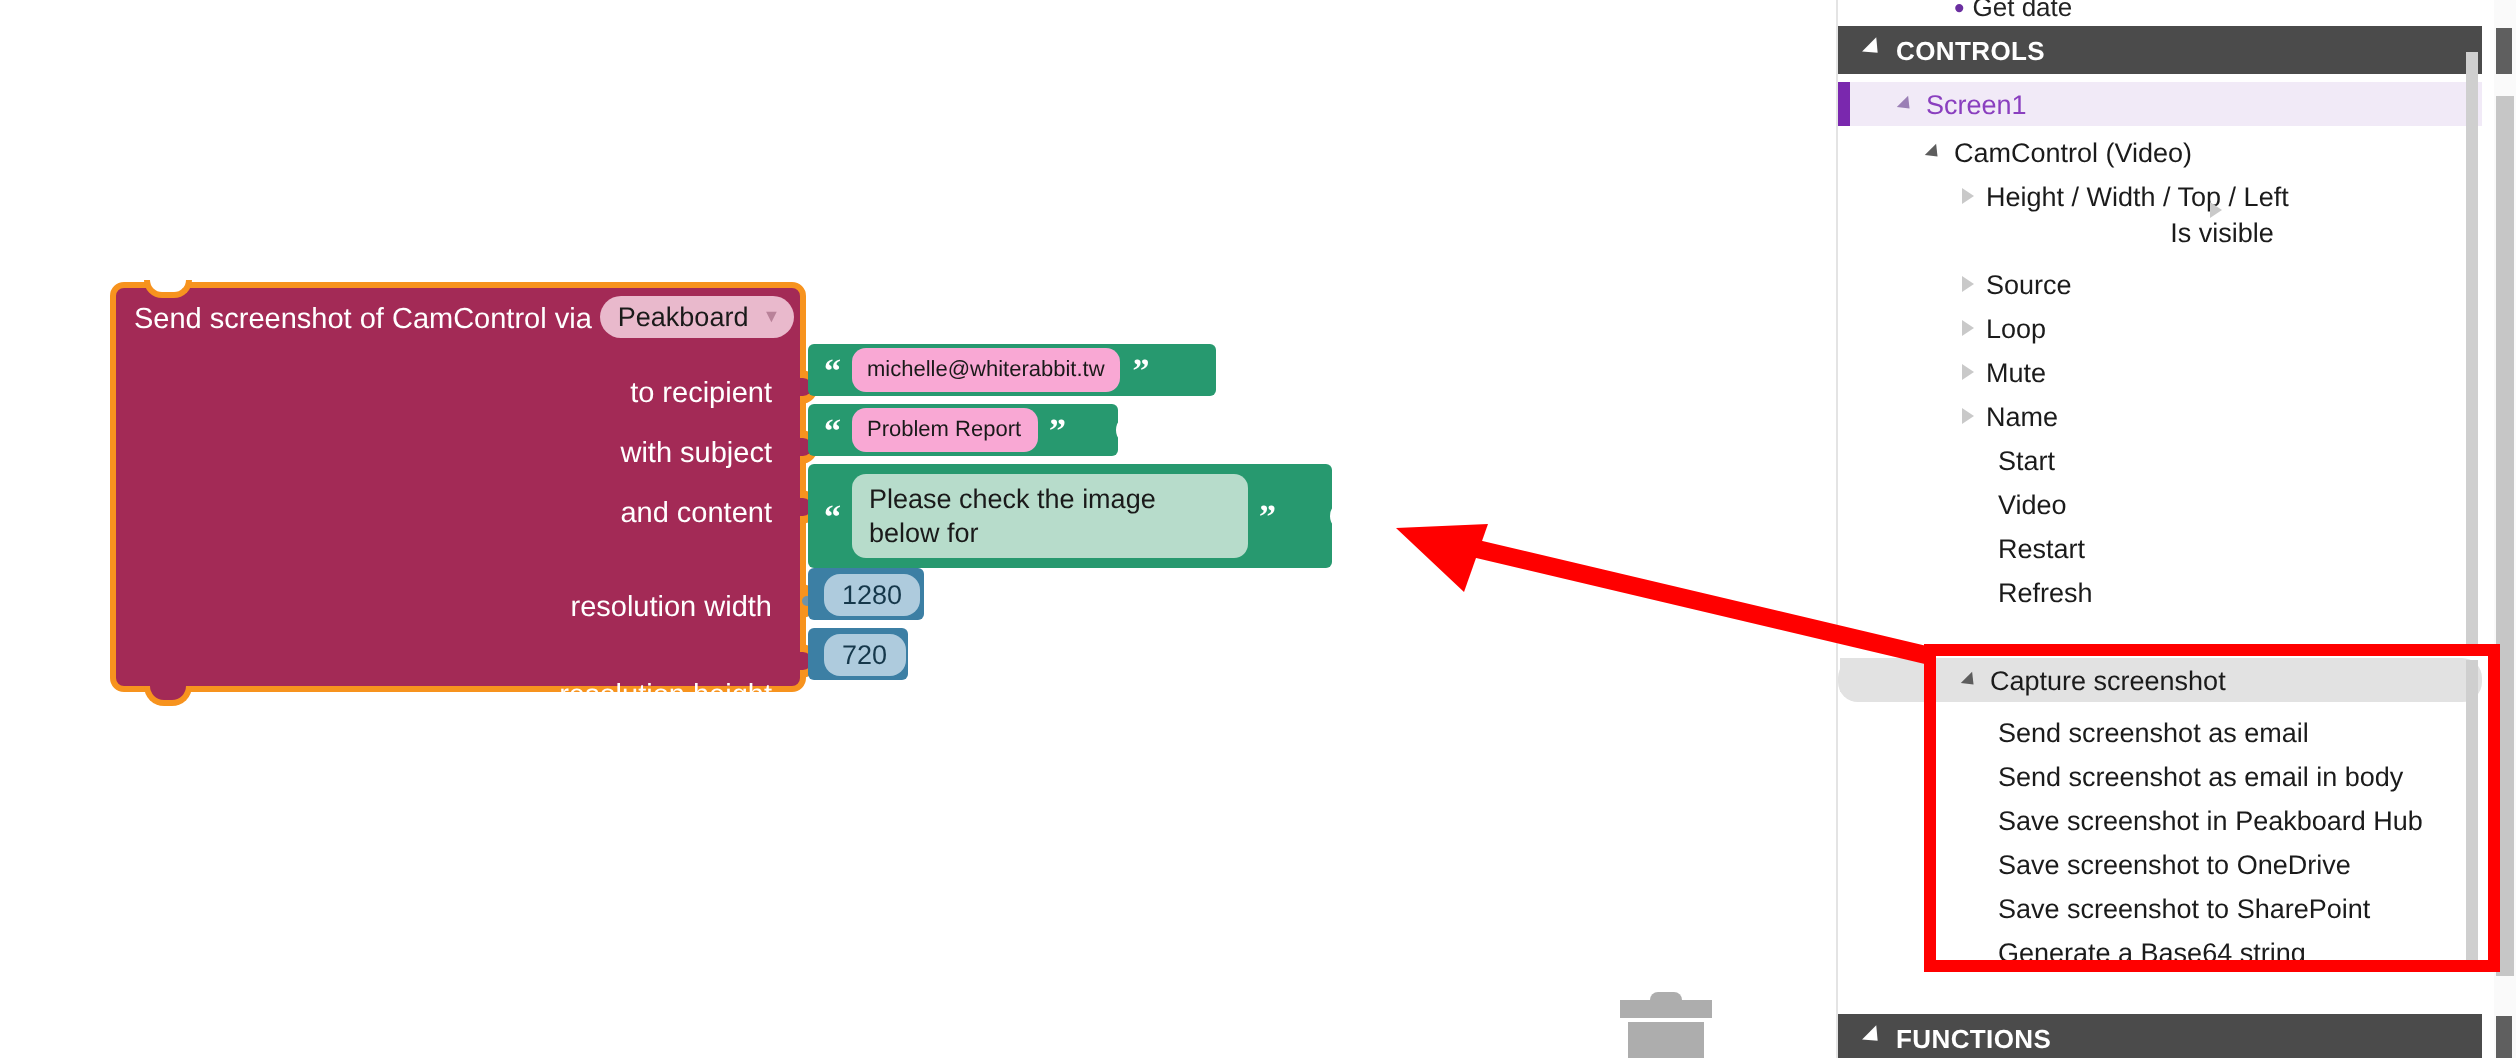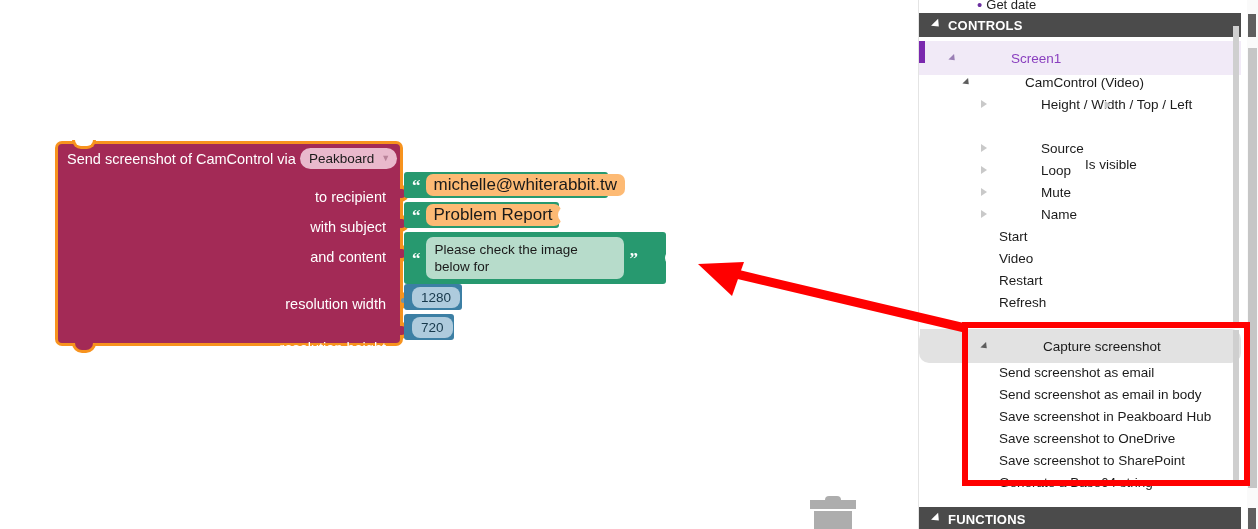--- a/index.html
+++ b/index.html
@@ -123,24 +123,24 @@
     color: #ffffff;
     font-size: 17px;
     font-weight: bold;
     line-height: 1;
     font-family: "Liberation Serif", serif;
     letter-spacing: -1px;
   }
   .q-open { margin: 0 6px 0 8px; }
   .q-close { margin: 0 7px 0 6px; }
   .txt-field {
-    background: #fdba74;
+    background: #f9a8d4;
     border-radius: 7px;
     color: #1a1a1a;
-    font-size: 17px;
+    font-size: 11px;
     padding: 3px 8px;
     line-height: 16px;
     white-space: nowrap;
   }
   .txt-field-multi {
     background: #B7DCCB;
     border-radius: 7px;
     color: #1a1a1a;
     font-size: 13.5px;
     padding: 4px 9px;
@@ -242,26 +242,25 @@
     width: 0; height: 0;
     border-left: 4px solid transparent;
     border-right: 4px solid transparent;
     border-top: 5px solid #9a7fb5;
     margin-right: 6px;
     transform: rotate(-45deg);
   }
 
   .tree-row {
     position: absolute;
-    left: 0; width: 322px; height: 34px;
+    left: 0; width: 322px; height: 22px;
     display: flex; align-items: center;
     font-size: 13.5px;
     color: #1b1b1b;
     white-space: nowrap;
-    gap: 48px;
   }
   .tree-row.selected {
     background: #F1EAF7;
     color: #8A3FBF;
   }
   .sel-bar {
     position: absolute; left: 0; top: 0; width: 6px; height: 22px;
     background: #7A28AE;
   }
   .tree-row.highlight { background: #E2E2E2; border-radius: 10px; }

